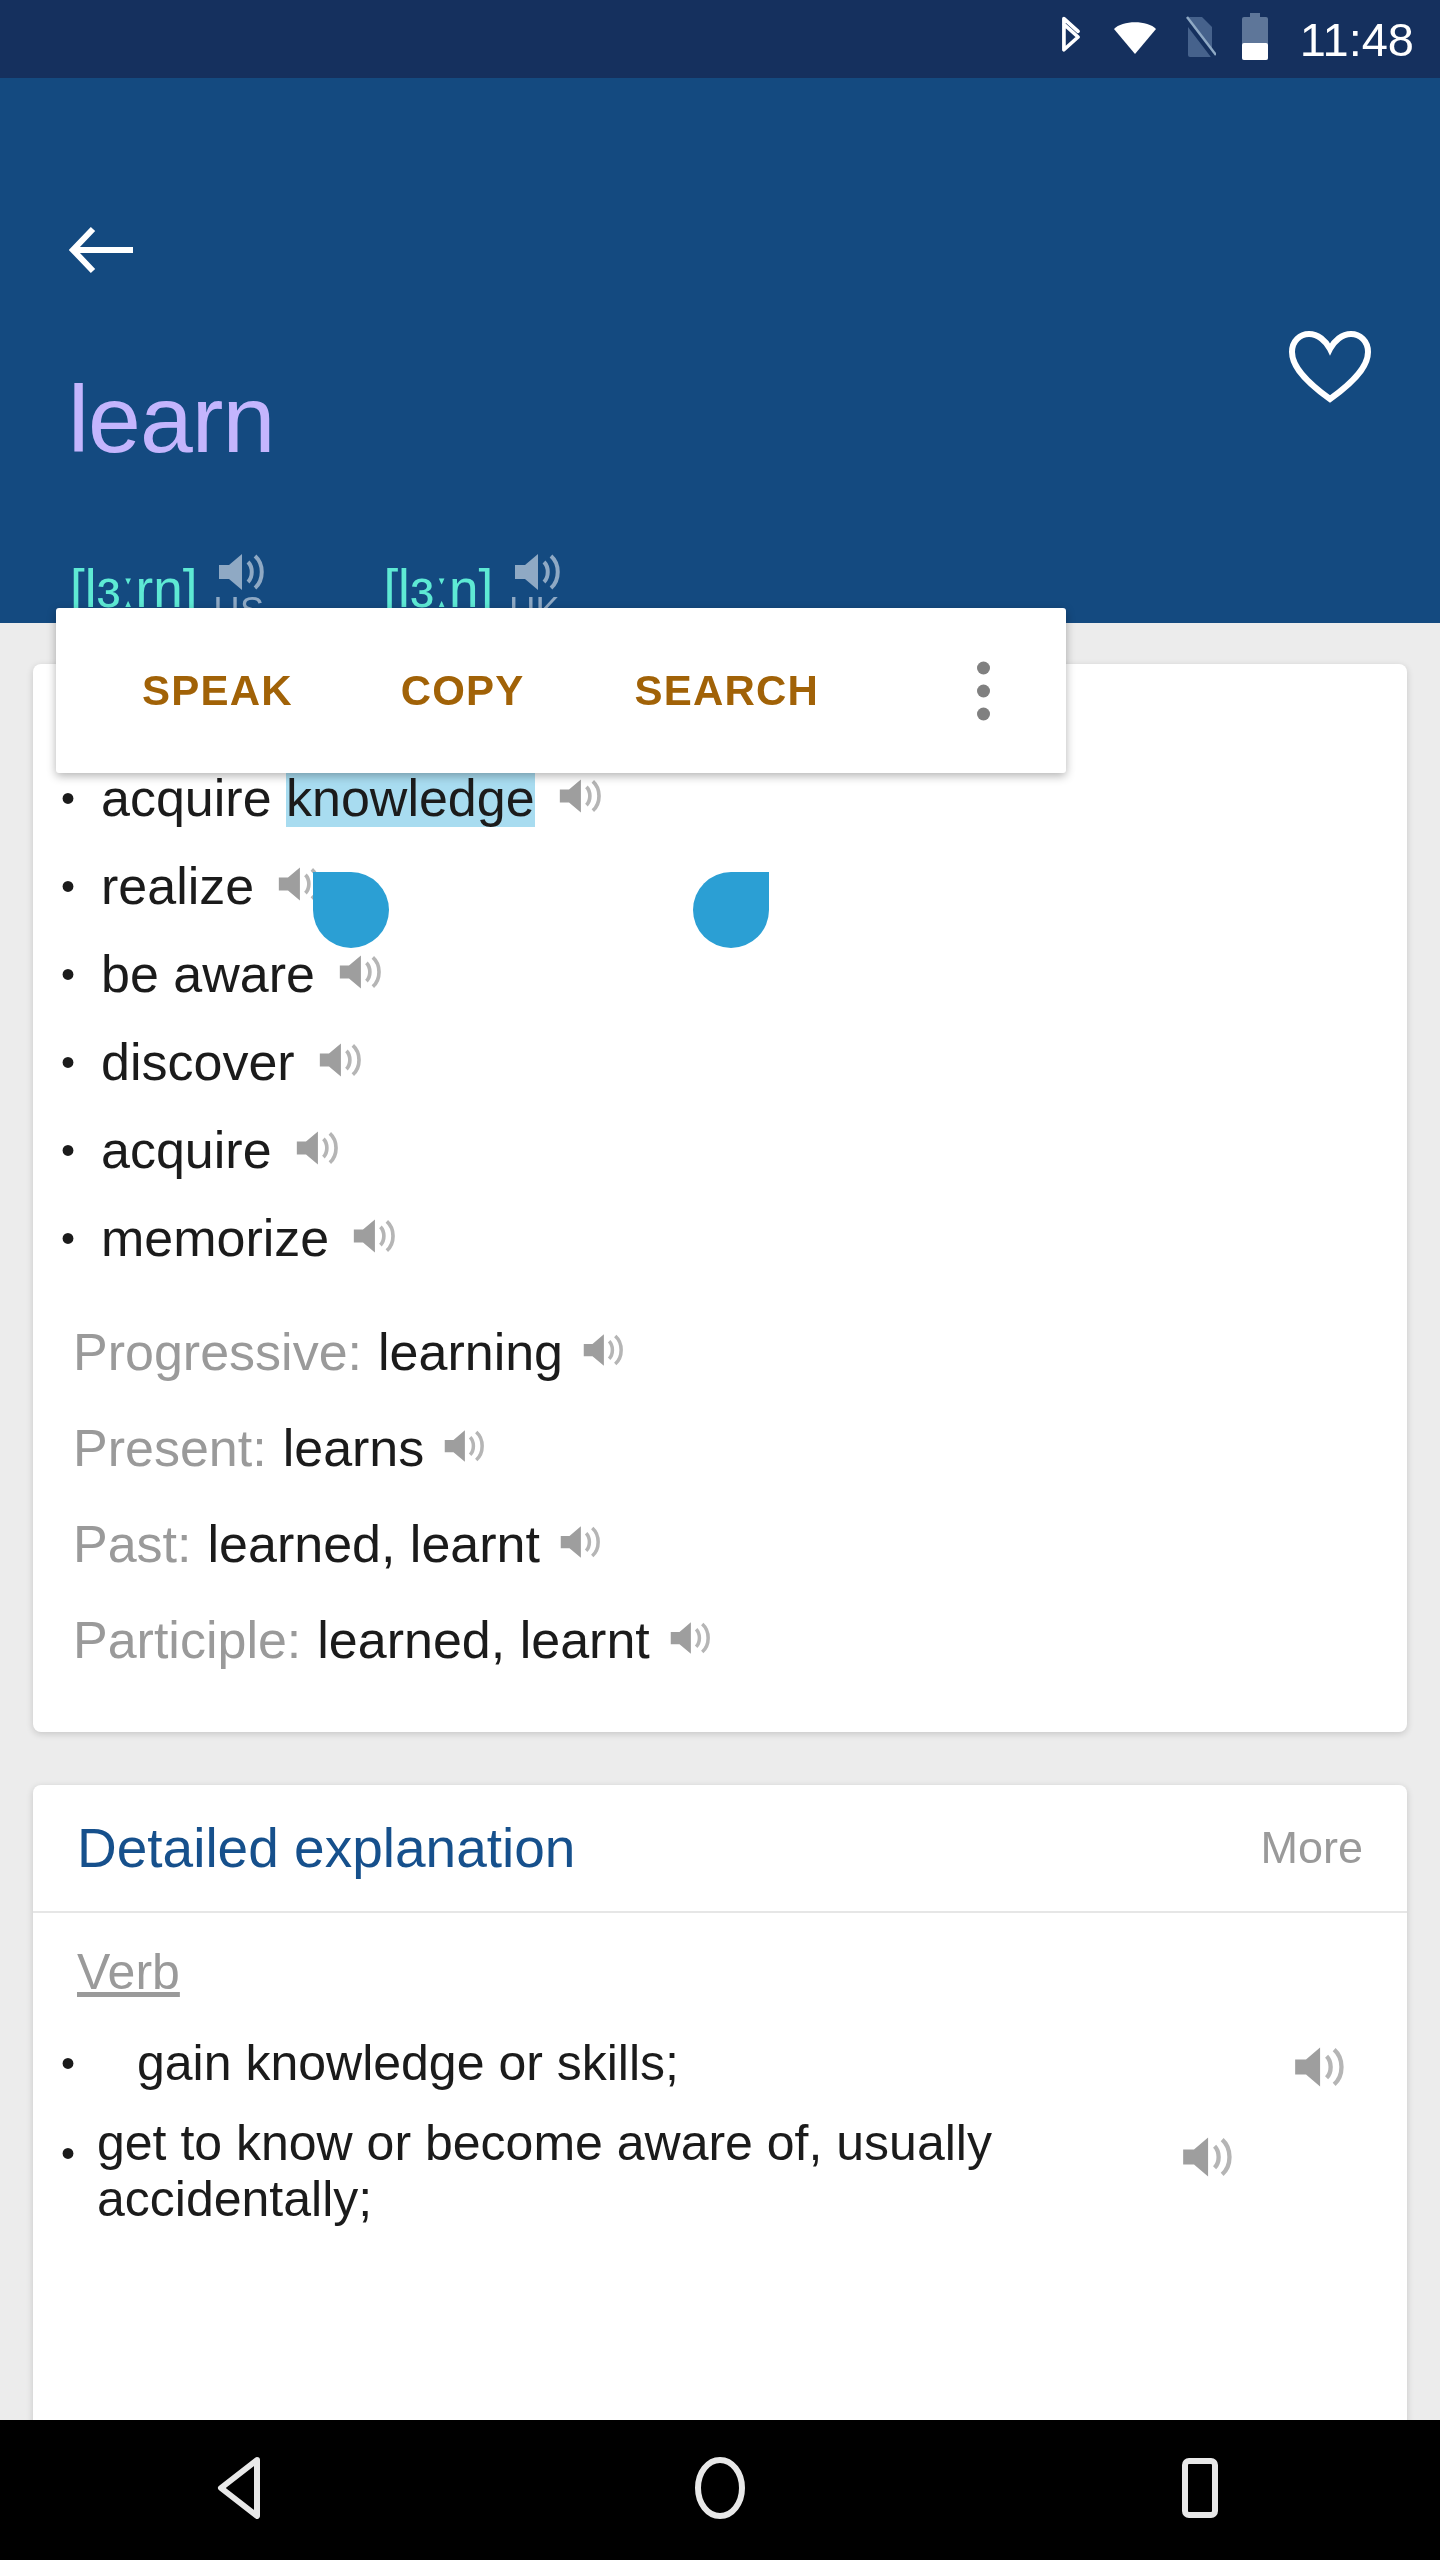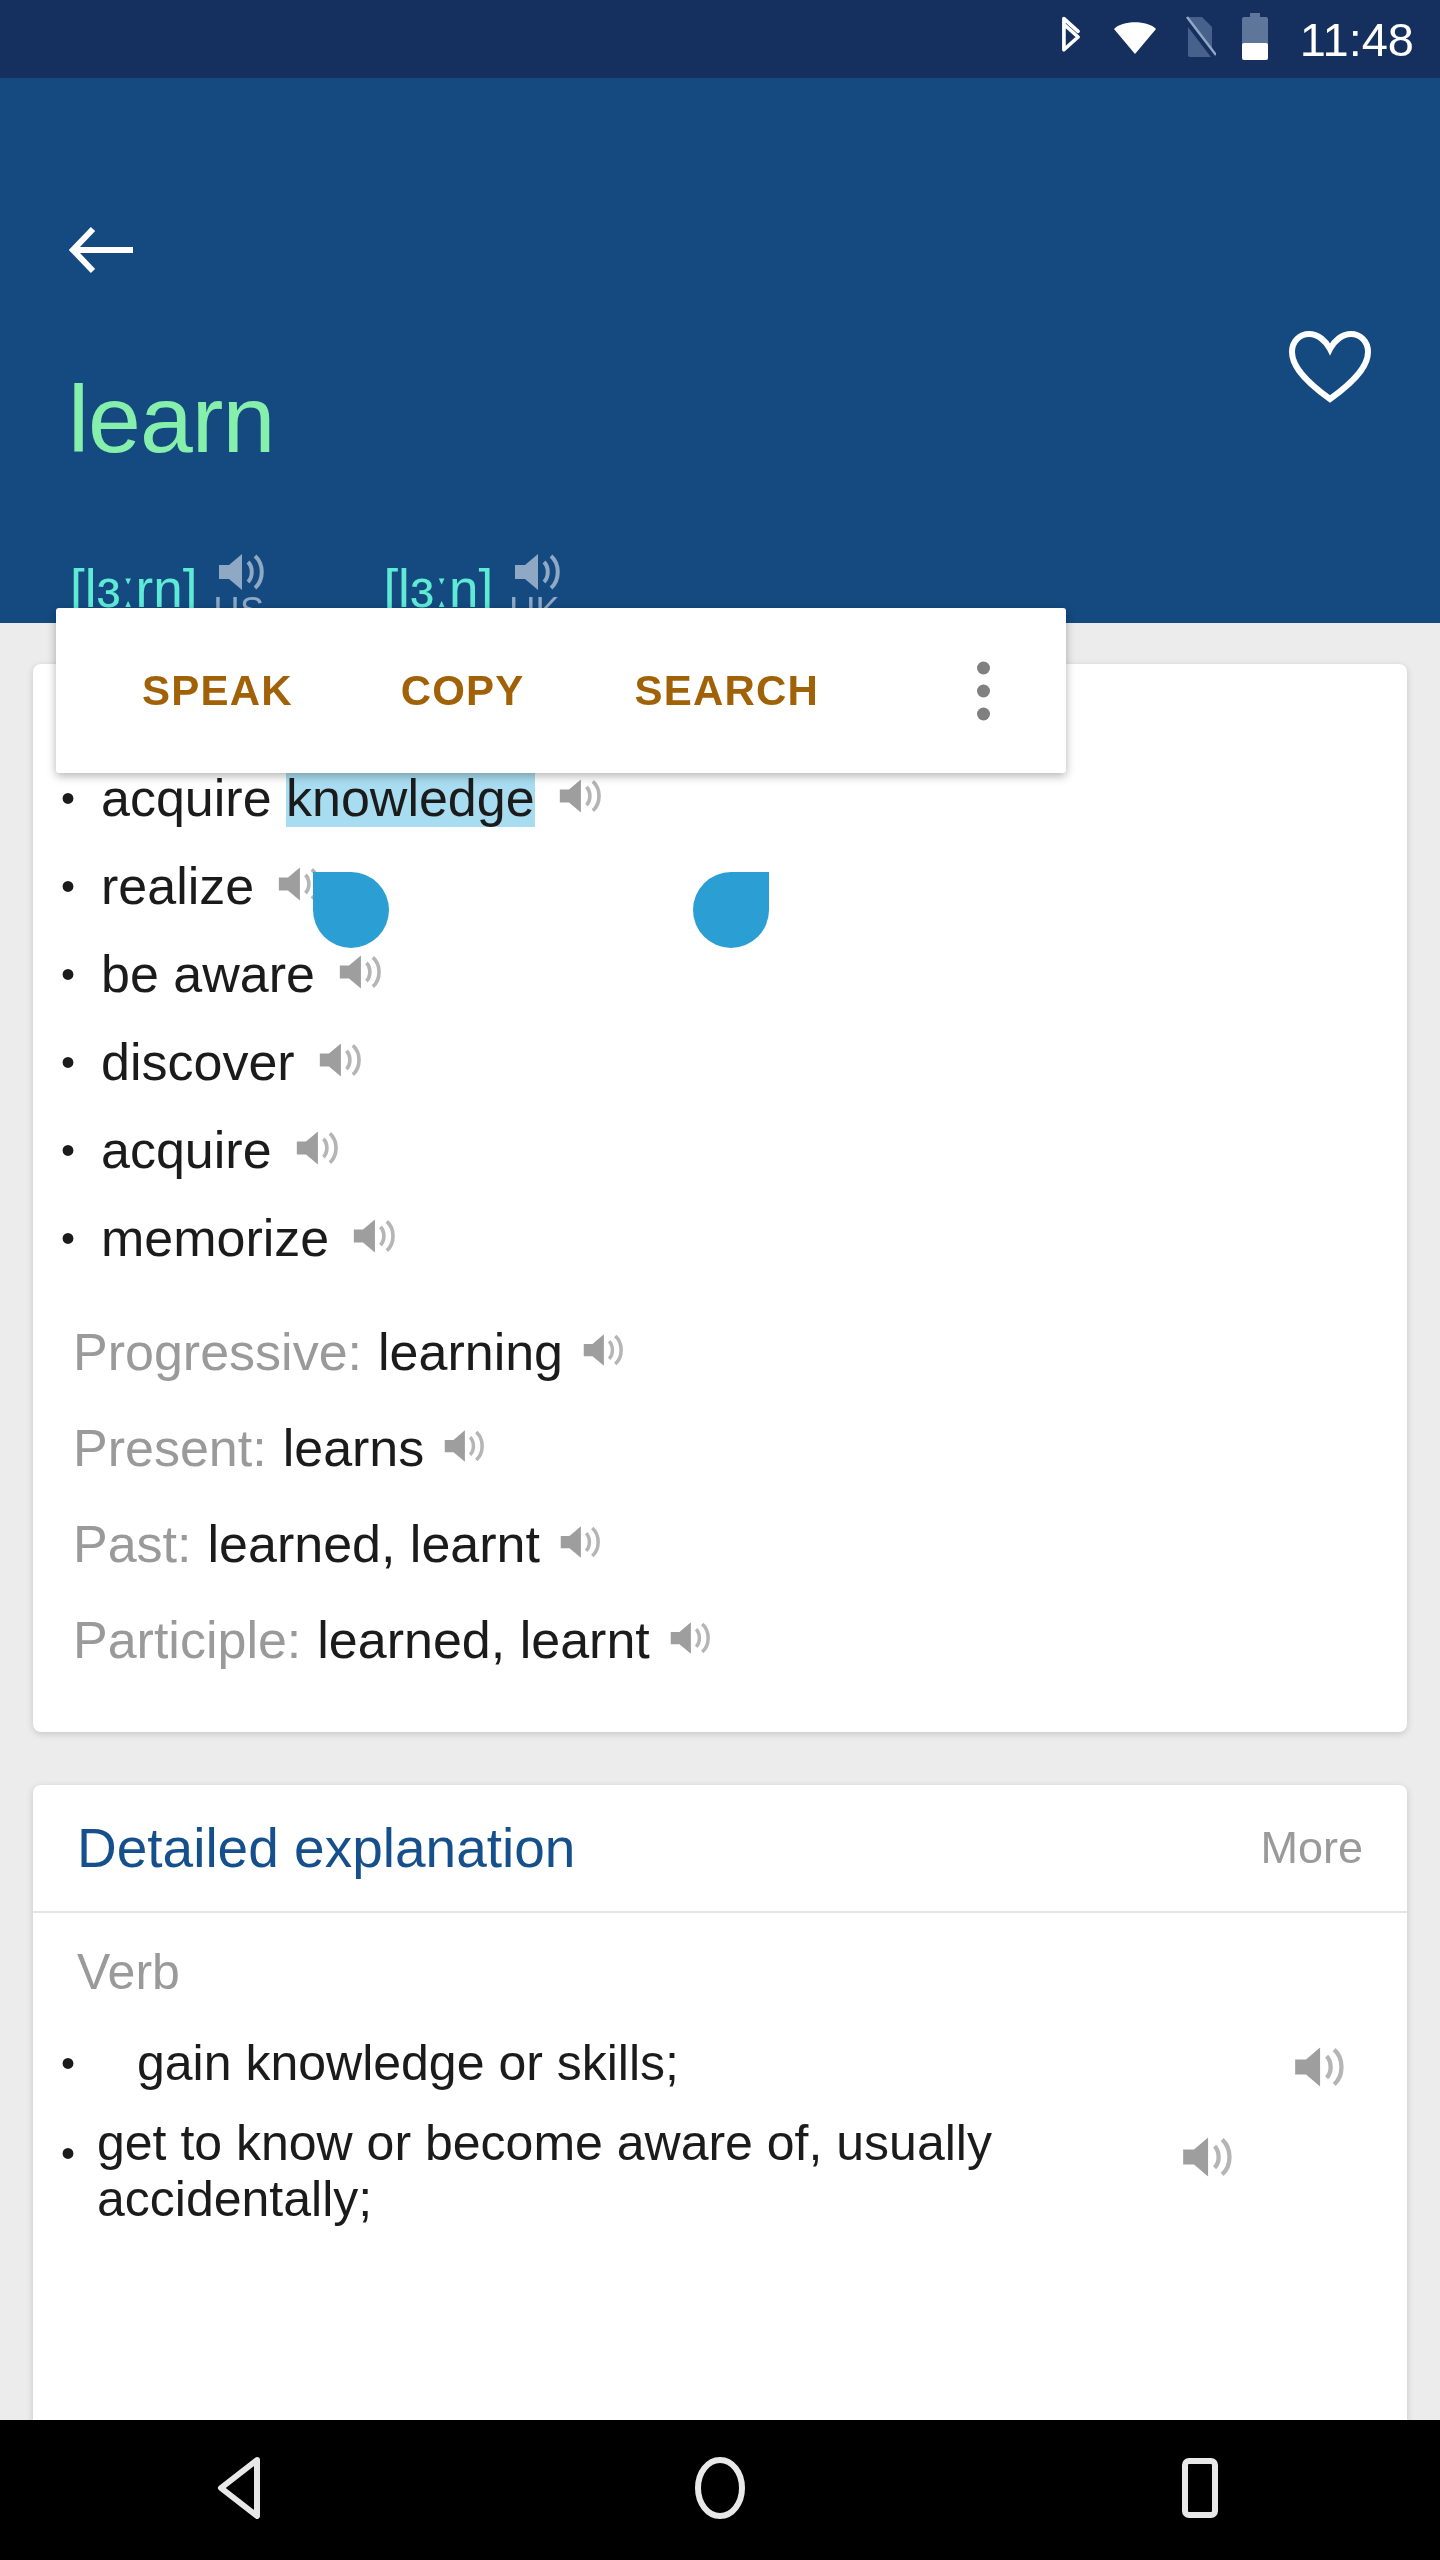--- a/index.html
+++ b/index.html
@@ -32,21 +32,21 @@
   .back-btn {
     position: absolute; left: 56px; top: 128px; width: 92px; height: 92px;
     display: flex; align-items: center; justify-content: center;
   }
   .fav-btn {
     position: absolute; right: 60px; top: 242px; width: 100px; height: 100px;
     display: flex; align-items: center; justify-content: center;
   }
   .word-title {
     position: absolute; left: 68px; top: 292px;
-    color: #86efac; font-size: 95px; font-weight: 400; line-height: 1.05;
+    color: #c4b5fd; font-size: 95px; font-weight: 400; line-height: 1.05;
     letter-spacing: -1px;
   }
   .pron-row {
     position: absolute; left: 70px; top: 472px;
     display: flex; align-items: flex-start; gap: 112px;
   }
   .pron-item { display: flex; align-items: flex-start; gap: 14px; }
   .pron-text {
     color: #5eead4; font-size: 53px; line-height: 1; font-weight: 400;
     padding-top: 12px;
@@ -63,21 +63,21 @@
 
   .card {
     position: absolute; left: 33px; width: 1374px;
     background: #ffffff; border-radius: 8px;
     box-shadow: 0 2px 7px rgba(0,0,0,0.16);
   }
   #card-meanings { top: 41px; height: 1068px; overflow: hidden; }
   #card-detailed { top: 1162px; height: 1192px; }
 
   .pos-label {
-    color: #9a9a9a; font-size: 50px; font-weight: 400;
+    color: #9a9a9a; font-size: 50px; font-weight: 400; text-decoration: underline;
   }
   .meaning-list { list-style: none; }
   .meaning-row {
     display: flex; align-items: center; gap: 20px;
     height: 88px; padding-left: 28px;
   }
   .bullet { color: #1b1b1b; font-size: 40px; width: 20px; line-height: 1; }
   .m-text { color: #1b1b1b; font-size: 52px; font-weight: 400; white-space: nowrap; }
   .m-text .sel { background: #a8dcf0; }
 

